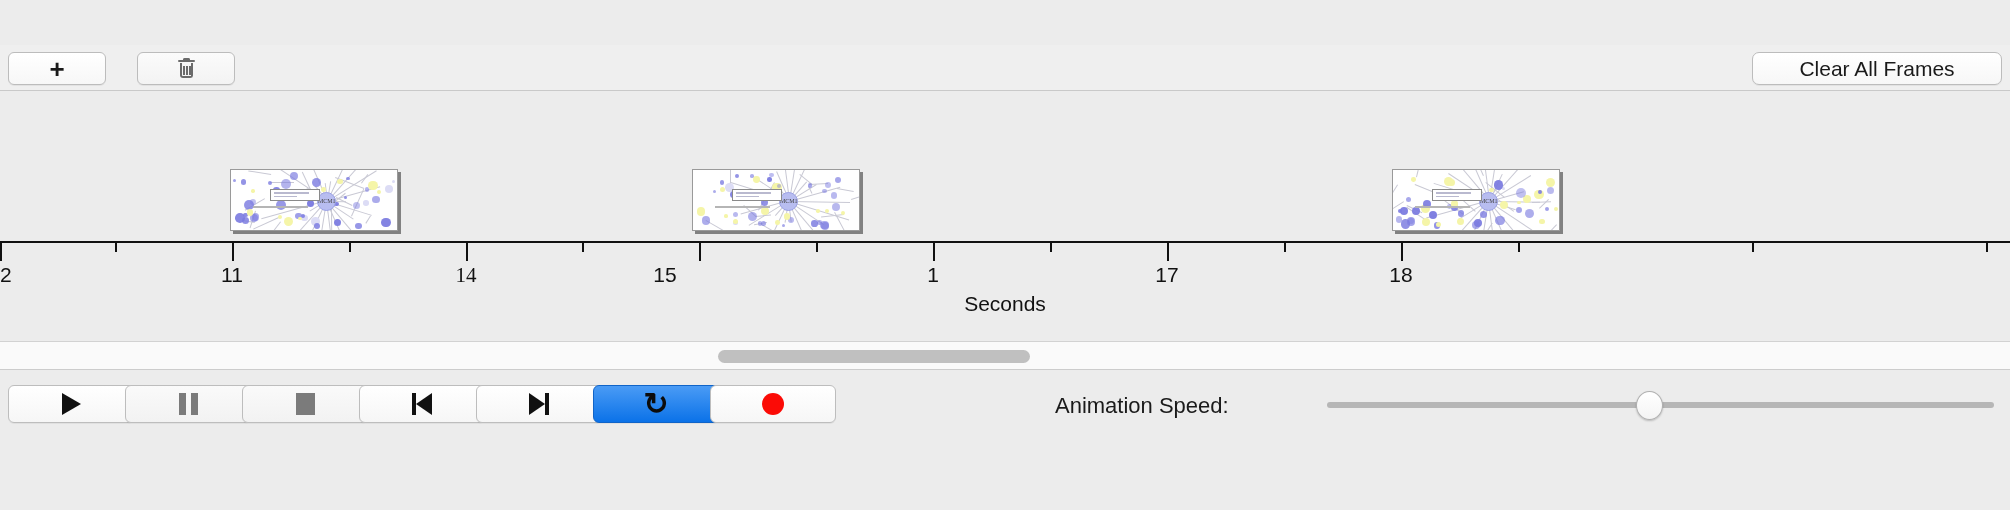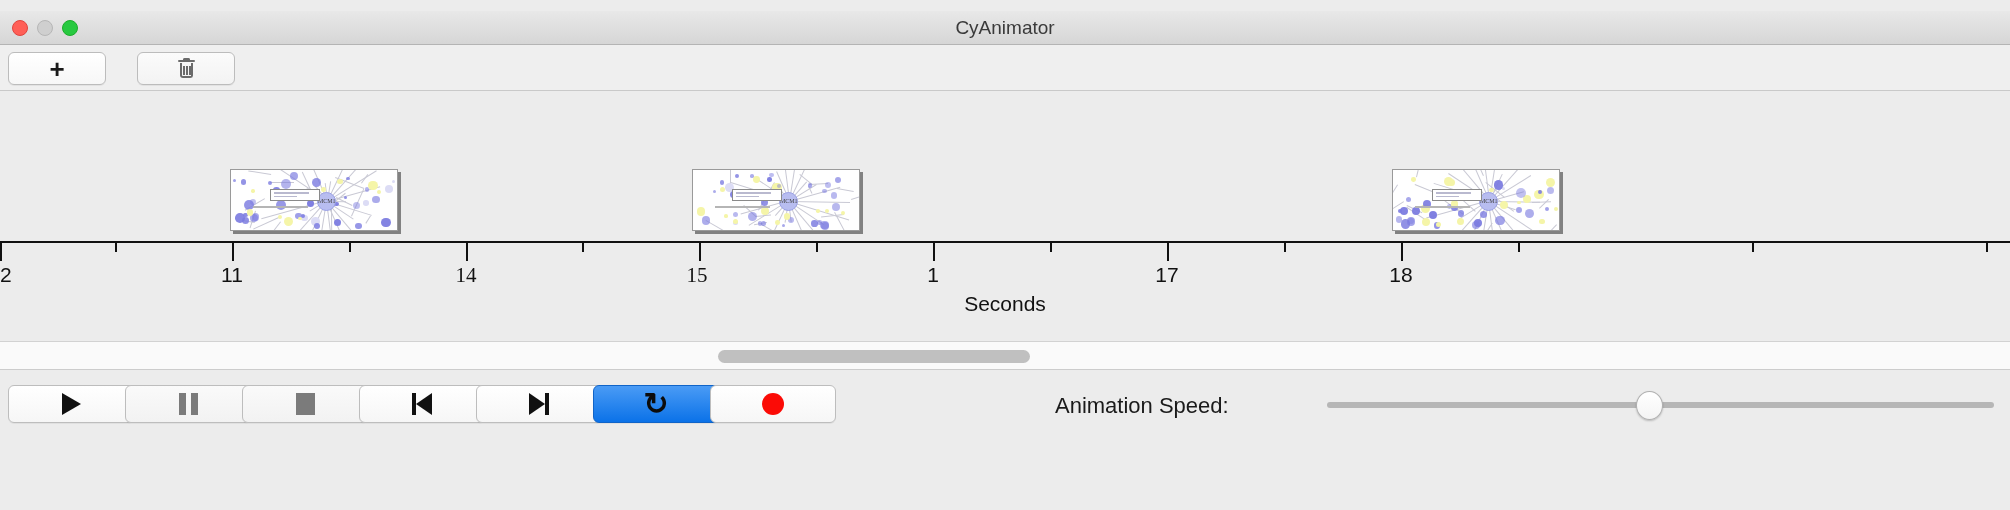--- a/index.html
+++ b/index.html
@@ -209,42 +209,37 @@
     box-shadow: 0 1px 2px rgba(0,0,0,0.22);
     cursor: pointer;
   }
 </style>
 </head>
 <body>
 
 <div id="app">
 
 
-  <div class="titlebar">
-    <div class="lights">
-      <div class="light red"></div>
-      <div class="light yellow"></div>
-      <div class="light green"></div>
-    </div>
-    <div class="win-title">CyAnimator</div>
-  </div>
 
   <div class="toolbar">
     <div class="btn" id="add-frame-button">
       <span class="plus-icon">+</span>
     </div>
     <div class="btn flat" id="delete-frame-button">
       <span class="trash-icon">
         <span class="handle"></span>
         <span class="lid"></span>
         <span class="can"></span>
         <span class="bar" style="left:5px;"></span>
         <span class="bar" style="left:8px;"></span>
         <span class="bar" style="left:11px;"></span>
       </span>
+    </div>
+    <div class="btn" id="clear-all-frames-button">
+      <span>Clear All Frames</span>
     </div>
   </div>
 
   <div class="timeline">
     <div id="frames-layer">
         <div class="frame" style="left: 230px; top: 78px; width: 168px; height: 62px;">
           <div class="net">
             <div class="edge" style="left: 95.76px; top: 31px; width: 47.0469px; transform: rotate(17.1887deg);"></div>
             <div class="edge" style="left: 95.76px; top: 31px; width: 31.5618px; transform: rotate(33.5524deg);"></div>
             <div class="edge" style="left: 95.76px; top: 31px; width: 44.1992px; transform: rotate(49.916deg);"></div>
@@ -516,21 +511,21 @@
       </div>
     <div class="axis-line"></div>
     <div id="ticks-layer">
         <div class="tick major" style="left: 0px; top: 152px;"></div>
         <div class="tick-label" style="left: -40px; top: 172px; width: 80px;">12</div>
         <div class="tick major" style="left: 232px; top: 152px;"></div>
         <div class="tick-label" style="left: 192px; top: 172px; width: 80px;">11</div>
         <div class="tick major" style="left: 466px; top: 152px;"></div>
         <div class="tick-label" style="left: 426px; top: 172px; width: 80px; font-family: Liberation Serif, serif;">14</div>
         <div class="tick major" style="left: 699px; top: 152px;"></div>
-        <div class="tick-label" style="left: 657px; top: 172px; width: 80px; font-family: Liberation Serif, serif;">15</div>
+        <div class="tick-label" style="left: 625px; top: 172px; width: 80px;">15</div>
         <div class="tick major" style="left: 933px; top: 152px;"></div>
         <div class="tick-label" style="left: 893px; top: 172px; width: 80px;">1</div>
         <div class="tick major" style="left: 1167px; top: 152px;"></div>
         <div class="tick-label" style="left: 1127px; top: 172px; width: 80px;">17</div>
         <div class="tick major" style="left: 1401px; top: 152px;"></div>
         <div class="tick-label" style="left: 1361px; top: 172px; width: 80px;">18</div>
         <div class="tick minor" style="left: 115px; top: 152px;"></div>
         <div class="tick minor" style="left: 349px; top: 152px;"></div>
         <div class="tick minor" style="left: 582px; top: 152px;"></div>
         <div class="tick minor" style="left: 816px; top: 152px;"></div>

